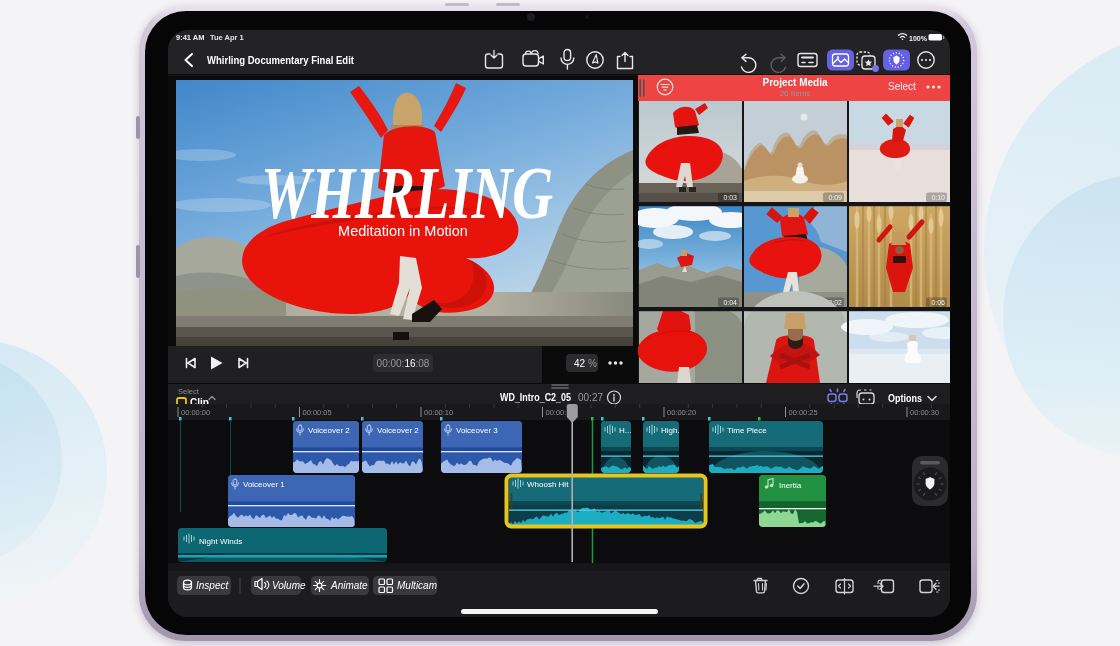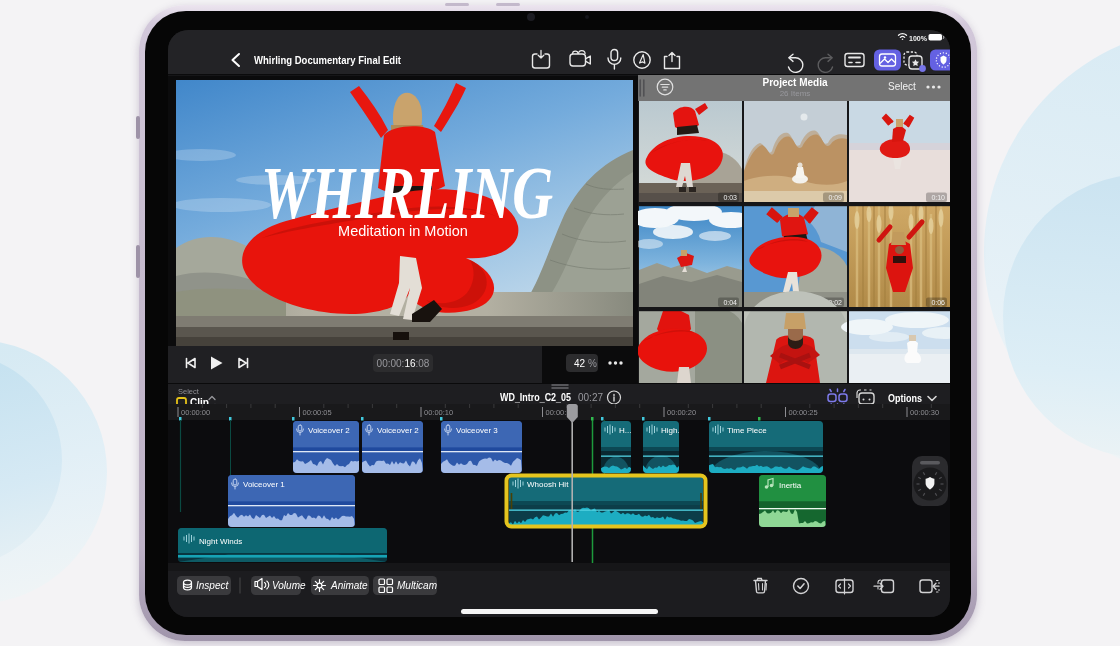--- a/index.html
+++ b/index.html
@@ -24,34 +24,40 @@
   <div class="abs" style="left:496px; top:3px; width:24px; height:3px; border-radius:1.5px; background:#c3b9cb;"></div>
 
   <div class="abs" style="left:145px; top:11px; width:826px; height:624px; border-radius:41px; background:#060606;"></div>
 
   <div class="abs" style="left:527px; top:13px; width:8px; height:8px; border-radius:50%; background:#1c1c22;"></div>
   <div class="abs" style="left:585px; top:15px; width:4px; height:4px; border-radius:50%; background:#15151a;"></div>
 
   <div class="abs" id="screen" style="left:168px; top:30px; width:782px; height:587px; border-radius:20px; background:#161618; overflow:hidden;">
 
     <div class="abs" style="left:0; top:0; width:782px; height:45px; background:#232326; border-bottom:1px solid #0b0b0c;"></div>
+    <div class="abs" style="left:0; top:0; width:400px; height:14px;">
+      <svg width="400" height="14" viewBox="0 0 400 14">
+        <text x="8" y="10" font-size="7.5" font-weight="bold" fill="#f0f0f0" font-family="Liberation Sans">9:41 AM</text>
+        <text x="42" y="10" font-size="7.5" font-weight="bold" fill="#e4e4e6" font-family="Liberation Sans">Tue Apr 1</text>
+      </svg>
+    </div>
     <div class="abs" id="statusright" style="left:690px; top:0; width:92px; height:14px;">
       <svg width="92" height="14" viewBox="0 0 92 14">
         <g stroke="#f2f2f2" fill="none" stroke-linecap="round">
           <circle cx="44.5" cy="9.3" r="0.8" fill="#f2f2f2" stroke="none"></circle>
           <path d="M42.3 7.4 a3.2 3.2 0 0 1 4.4 0" stroke-width="1.3"></path>
           <path d="M40.5 5.2 a5.9 5.9 0 0 1 8 0" stroke-width="1.3"></path>
         </g>
         <text x="51" y="11" font-size="7" font-weight="bold" fill="#f2f2f2" font-family="Liberation Sans">100%</text>
         <rect x="70.5" y="4" width="13.5" height="6.5" rx="1.8" fill="#fff"></rect>
         <path d="M85 5.8 a1.8 1.8 0 0 1 0 3" stroke="#d8d8d8" stroke-width="1" fill="none"></path>
       </svg>
     </div>
 
-    <div class="abs" id="toolbar" style="left:0; top:16px; width:782px; height:29px;padding-left:47px;">
+    <div class="abs" id="toolbar" style="left:0; top:16px; width:782px; height:29px;">
       <svg width="782" height="29" viewBox="0 0 782 29">
         <path d="M24 8 l-6.5 6 6.5 6" stroke="#fdfdfd" stroke-width="2" fill="none" stroke-linecap="round" stroke-linejoin="round"></path>
         <text x="39" y="18" font-size="10.5" font-weight="bold" fill="#ffffff" font-family="Liberation Sans" textLength="147" lengthAdjust="spacingAndGlyphs">Whirling Documentary Final Edit</text>
 
         <g stroke="#e8e8e8" fill="none" stroke-width="1.4" stroke-linecap="round" stroke-linejoin="round">
           <path d="M326 4.5 v7.5 m0 0 l-2.8 -2.8 m2.8 2.8 l2.8 -2.8" stroke-width="1.3"></path>
           <path d="M322 8 h-2 a2.5 2.5 0 0 0 -2.5 2.5 v9 a2.5 2.5 0 0 0 2.5 2.5 h12 a2.5 2.5 0 0 0 2.5 -2.5 v-9 a2.5 2.5 0 0 0 -2.5 -2.5 h-2"></path>
         </g>
 
         <g stroke="#e8e8e8" fill="none" stroke-width="1.4">
@@ -204,21 +210,21 @@
         <text x="406" y="21" font-size="10" fill="#ffffff" font-family="Liberation Sans">42 <tspan fill="#98989d">%</tspan></text>
         <g fill="#e8e8e8">
           <circle cx="442" cy="17" r="1.7"></circle>
           <circle cx="447.5" cy="17" r="1.7"></circle>
           <circle cx="453" cy="17" r="1.7"></circle>
         </g>
       </svg>
     </div>
 
     <div class="abs" style="left:470px; top:46px; width:312px; height:307px; background:#19191b;"></div>
-    <div class="abs" id="mediaheader" style="left:470px; top:45px; width:312px; height:26px; background:#737373;">
+    <div class="abs" id="mediaheader" style="left:470px; top:45px; width:312px; height:26px; background:#ef4444;">
       <svg width="312" height="26" viewBox="0 0 312 26">
         <g stroke="#515154" stroke-width="1.6" stroke-linecap="round">
           <path d="M2.2 5 v16 M5.8 5 v16"></path>
         </g>
         <g stroke="#e0e0e0" fill="none" stroke-width="1.2" stroke-linecap="round">
           <circle cx="27" cy="12" r="7.8"></circle>
           <path d="M22.8 9.5 h8.4 M24.3 12.2 h5.4 M25.8 14.9 h2.4"></path>
         </g>
         <text x="157" y="10.5" font-size="10" font-weight="bold" text-anchor="middle" fill="#ffffff" font-family="Liberation Sans">Project Media</text>
         <text x="157" y="21" font-size="8" text-anchor="middle" fill="#98989d" font-family="Liberation Sans">26 Items</text>

